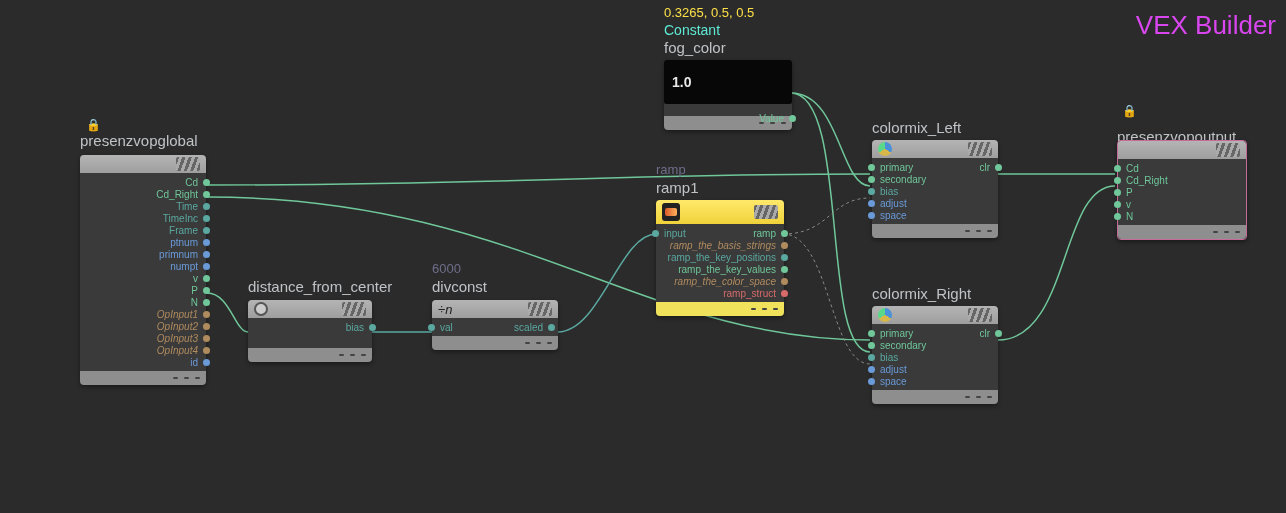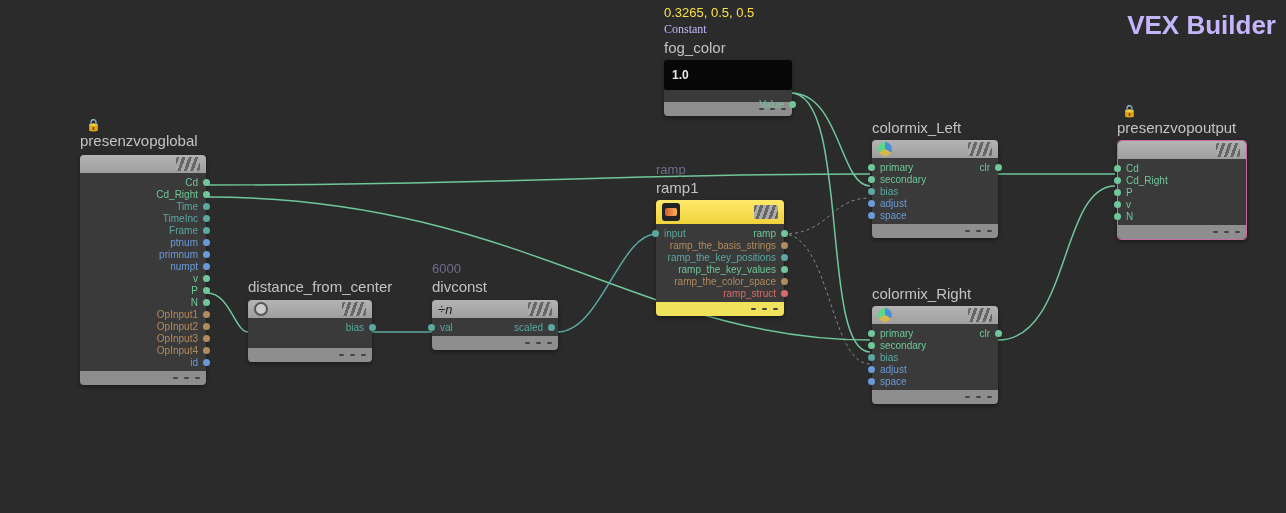--- a/index.html
+++ b/index.html
@@ -15,40 +15,39 @@
   .canvas {
     position: absolute;
     left: 0; top: 0;
     width: 1286px;
     height: 513px;
   }
   .watermark {
     position: absolute;
     right: 10px;
     top: 10px;
-    color: #c4b5fd;
+    color: #d946ef;
     font-size: 26px;
-    font-weight: bold;
+    font-weight: normal;
     user-select: none;
   }
   .node-title {
     position: absolute;
     color: #bfc3c6;
     font-size: 15px;
   }
   .node-subtitle {
     position: absolute;
     color: #6f6d8a;
     font-size: 13px;
   }
   .node-const {
     position: absolute;
-    color: #c4b5fd;
-    font-size: 12px;
-    font-family: Liberation Serif, serif;
+    color: #5eead4;
+    font-size: 14px;
   }
   .node {
     position: absolute;
     border-radius: 4px;
     box-shadow: 0 2px 4px rgba(0,0,0,.4);
   }
   .node-header {
     height: 18px;
     border-top-left-radius: 4px;
     border-top-right-radius: 4px;
@@ -91,21 +90,21 @@
   .port-dot {
     width:7px;height:7px;border-radius:50%;
     position:absolute;
   }
   .port-row.left .port-dot { left:-4px;}
   .port-row.right .port-dot { right:-4px;}
   .port-label { white-space:nowrap; }
   .c-green { color:#6fc79a; }
   .c-teal  { color:#5aa8a0;padding-left:21px; }
   .c-blue  { color:#6a9ad8; }
-  .c-brown { color:#b08b5e; }
+  .c-brown { color:#b08b5e;font-style:italic; }
   .c-red   { color:#d86a6a; }
   .d-green { background:#6fc79a; }
   .d-teal  { background:#5aa8a0; }
   .d-blue  { background:#6a9ad8; }
   .d-brown { background:#b08b5e; }
   .d-red   { background:#d86a6a; }
   .lock {
     position:absolute;
     color:#777;
     font-size:12px;
@@ -114,23 +113,23 @@
     position:absolute;
     left:0;top:0;
     width:1286px;height:513px;
     pointer-events:none;
   }
   .black-strip {
     background:#070707;
     height:28px;
     display:flex;
     align-items:center;
-    padding:1px 8px;
+    padding:8px 8px;
     color:#e8e8e8;
-    font-size:12px;
+    font-size:14px;
     font-weight:bold;
     border-radius:3px;
   }
   .ramp-node .node-header {
     background: linear-gradient(#ffe96b,#f0d23a);
     height:24px;
   }
   .ramp-node .node-footer {
     background:#f0e25a;
   }
@@ -474,21 +473,21 @@
         </div>
     </div>
     <div class="node-footer">
         <span class="footer-dot"></span>
         <span class="footer-dot"></span>
         <span class="footer-dot"></span>
       </div>
   </div>
 
   <span class="lock" style="left:1122px;top:104px">🔒</span>
-  <div class="node-title" style="left:1117px;top:119px">presenzvopoutput</div>
+  <div class="node-title" style="left:1117px;top:128px">presenzvopoutput</div>
   <div class="node output-node" style="left:1117px;top:140px;width:128px">
     <div class="node-header">
         <span></span>
         <span class="node-stripes"></span>
       </div>
     <div class="node-body" style="padding:3px 0">
       <div id="output-in">
           <div class="port-row left c-green">
             <span class="port-dot d-green"></span>
             <span class="port-label">Cd</span>

